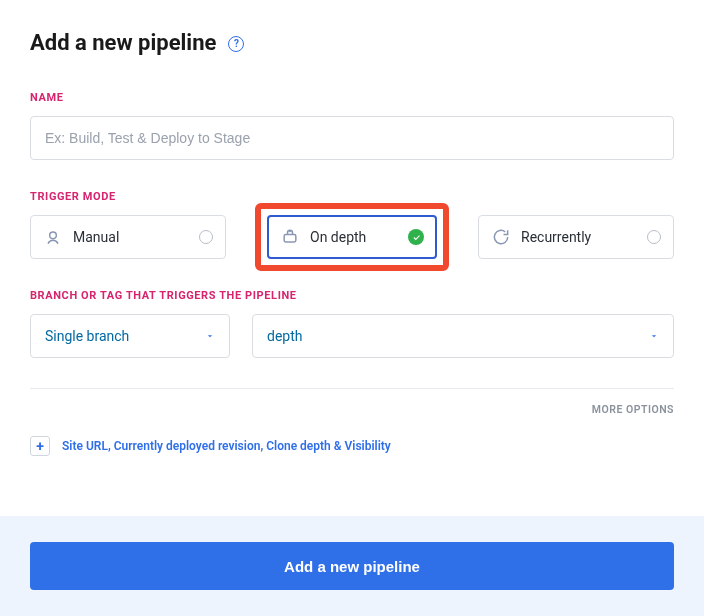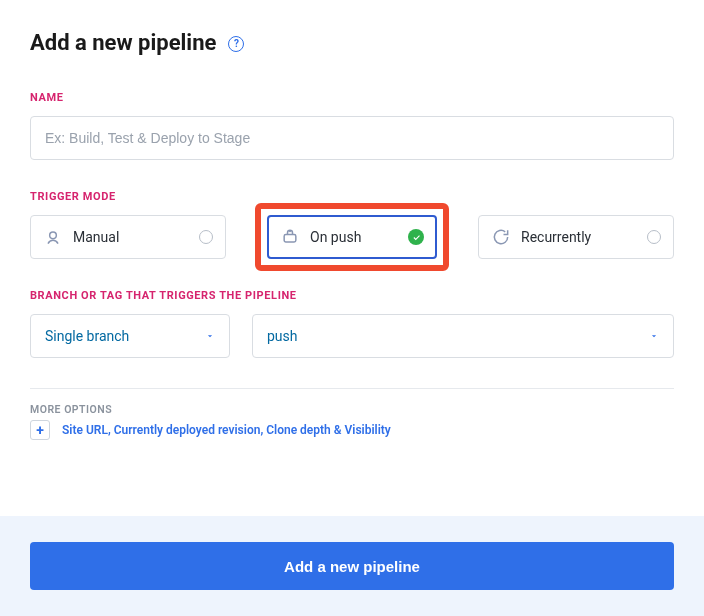--- a/index.html
+++ b/index.html
@@ -58,21 +58,21 @@
     height: 44px; border: 1px solid #d9dde2; border-radius: 4px;
     display: flex; align-items: center; padding: 0 14px; justify-content: space-between;
     background: #fff; cursor: pointer; font-size: 14px; color: #0369a1;
   }
   .select.small { width: 200px; flex: 0 0 200px; }
   .select.grow { flex: 1; }
   .caret { width: 10px; height: 10px; }
   .divider { border: none; border-top: 1px solid #e6e9ed; margin-bottom: 14px; }
   .more-label {
     font-size: 10.5px; font-weight: 600; letter-spacing: 0.5px; color: #8a929d;
-    text-transform: uppercase; margin-bottom: 4px;
+    text-transform: uppercase; margin-bottom: 20px; text-align: right;
   }
   .more-row { display: flex; align-items: center; gap: 12px; }
   .plus-btn {
     width: 20px; height: 20px; border: 1px solid #cfd6de; border-radius: 3px;
     display: flex; align-items: center; justify-content: center;
     color: #2f6fe8; font-size: 14px; font-weight: 700; background: #fff; cursor: pointer;
   }
   .more-link { font-size: 12px; font-weight: 600; color: #2f6fe8; cursor: pointer; }
   .footer {
     position: absolute; left: 0; right: 0; bottom: 0;
@@ -116,21 +116,21 @@
 
       <div class="highlight-wrap">
         <div class="trigger-card selected">
           <span class="icon-slot">
             <svg viewBox="0 0 24 24" width="20" height="20" fill="none" stroke="#8a97b3" stroke-width="1.8">
               <rect x="5" y="9" width="14" height="9" rx="2"></rect>
                 <path d="M9 9V7a3 3 0 0 1 6 0v2"></path>
                 <circle cx="12" cy="5" r="1.2" fill="#8a97b3" stroke="none"></circle>
             </svg>
           </span>
-          <span class="label">On push</span>
+          <span class="label">On depth</span>
           <span class="check">
             <svg viewBox="0 0 24 24" fill="none" stroke="#fff" stroke-width="3">
                 <path d="M5 12l5 5L20 7"></path>
               </svg>
           </span>
         </div>
       </div>
 
       <div class="trigger-card">
         <span class="icon-slot">
@@ -149,21 +149,21 @@
   <div class="field-block">
     <div class="section-label">BRANCH OR TAG THAT TRIGGERS THE PIPELINE</div>
     <div class="branch-row">
       <div class="select small">
         <span>Single branch</span>
         <svg class="caret" viewBox="0 0 24 24" fill="#2f6fe8">
             <path d="M7 10l5 5 5-5z"></path>
           </svg>
       </div>
       <div class="select grow">
-        <span>push</span>
+        <span>depth</span>
         <svg class="caret" viewBox="0 0 24 24" fill="#2f6fe8">
             <path d="M7 10l5 5 5-5z"></path>
           </svg>
       </div>
     </div>
   </div>
 
   <hr class="divider">
 
   <div class="more-label">MORE OPTIONS</div>

